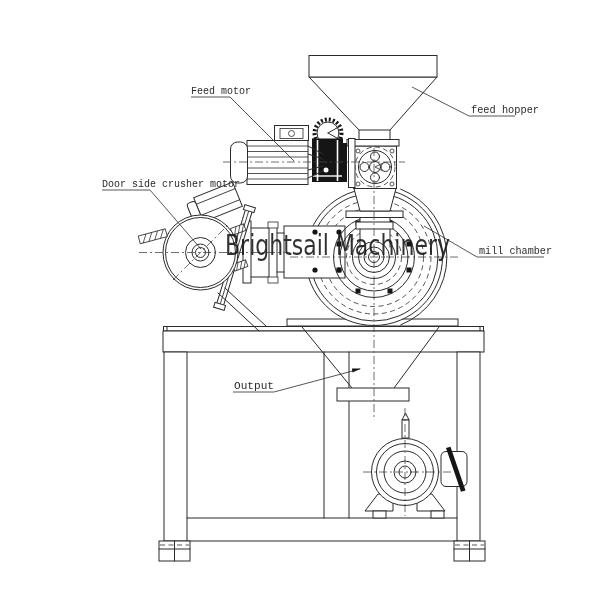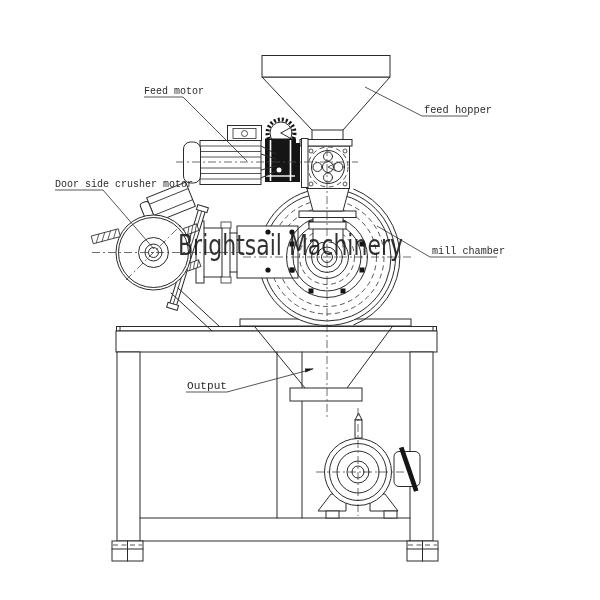--- a/index.html
+++ b/index.html
@@ -1,17 +1,17 @@
 <!DOCTYPE html>
 <html><head>
 <meta charset="utf-8">
 <style>
   html,body{margin:0;padding:0;background:#fff;}
   .stage{width:525px;height:600px;position:relative;background:#fff;overflow:hidden;
-         font-family:"Liberation Sans",sans-serif;}
+         font-family:"Liberation Sans",sans-serif;margin-left:47px;}
   svg{display:block;}
   .ln{fill:none;stroke:#2b2b2b;stroke-width:1;stroke-linecap:round;}
   .thin{fill:none;stroke:#2b2b2b;stroke-width:.8;}
   .fw{fill:#ffffff;stroke:#2b2b2b;stroke-width:1;}
   .fwt{fill:#ffffff;stroke:#2b2b2b;stroke-width:.8;}
   .blk{fill:#151515;stroke:none;}
   .dash{stroke-dasharray:5 3.5;}
   .cl{fill:none;stroke:#4a4a4a;stroke-width:.8;stroke-dasharray:8 3 2 3;}
   .lbl{font-family:"Liberation Mono","DejaVu Sans Mono",monospace;font-size:11.5px;fill:#2b2b2b;}
   .wm{font-family:"DejaVu Sans","Liberation Sans",sans-serif;font-size:28px;fill:#1b1b1b;opacity:.9;}

